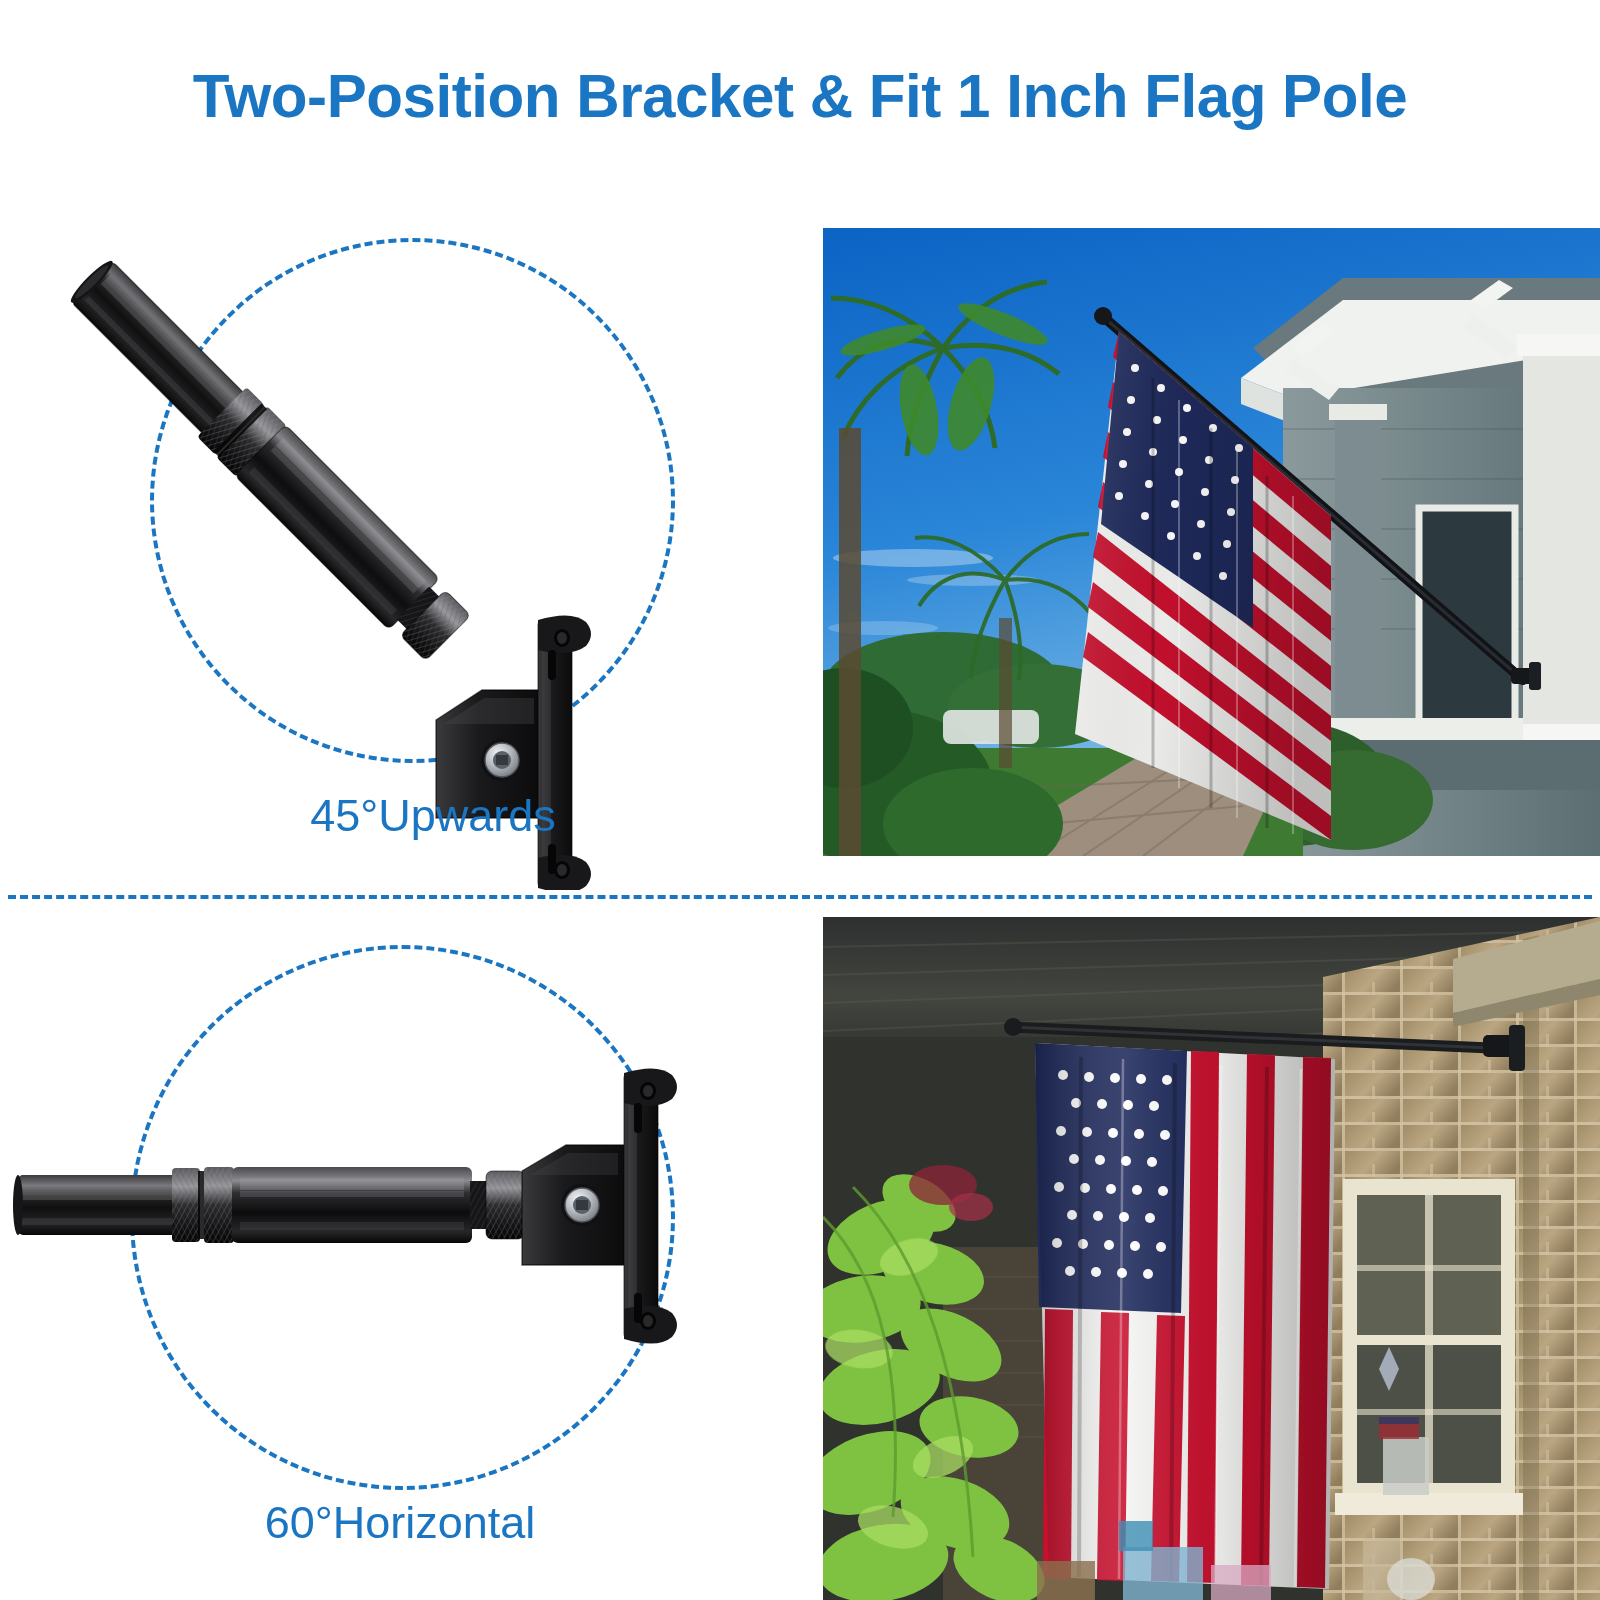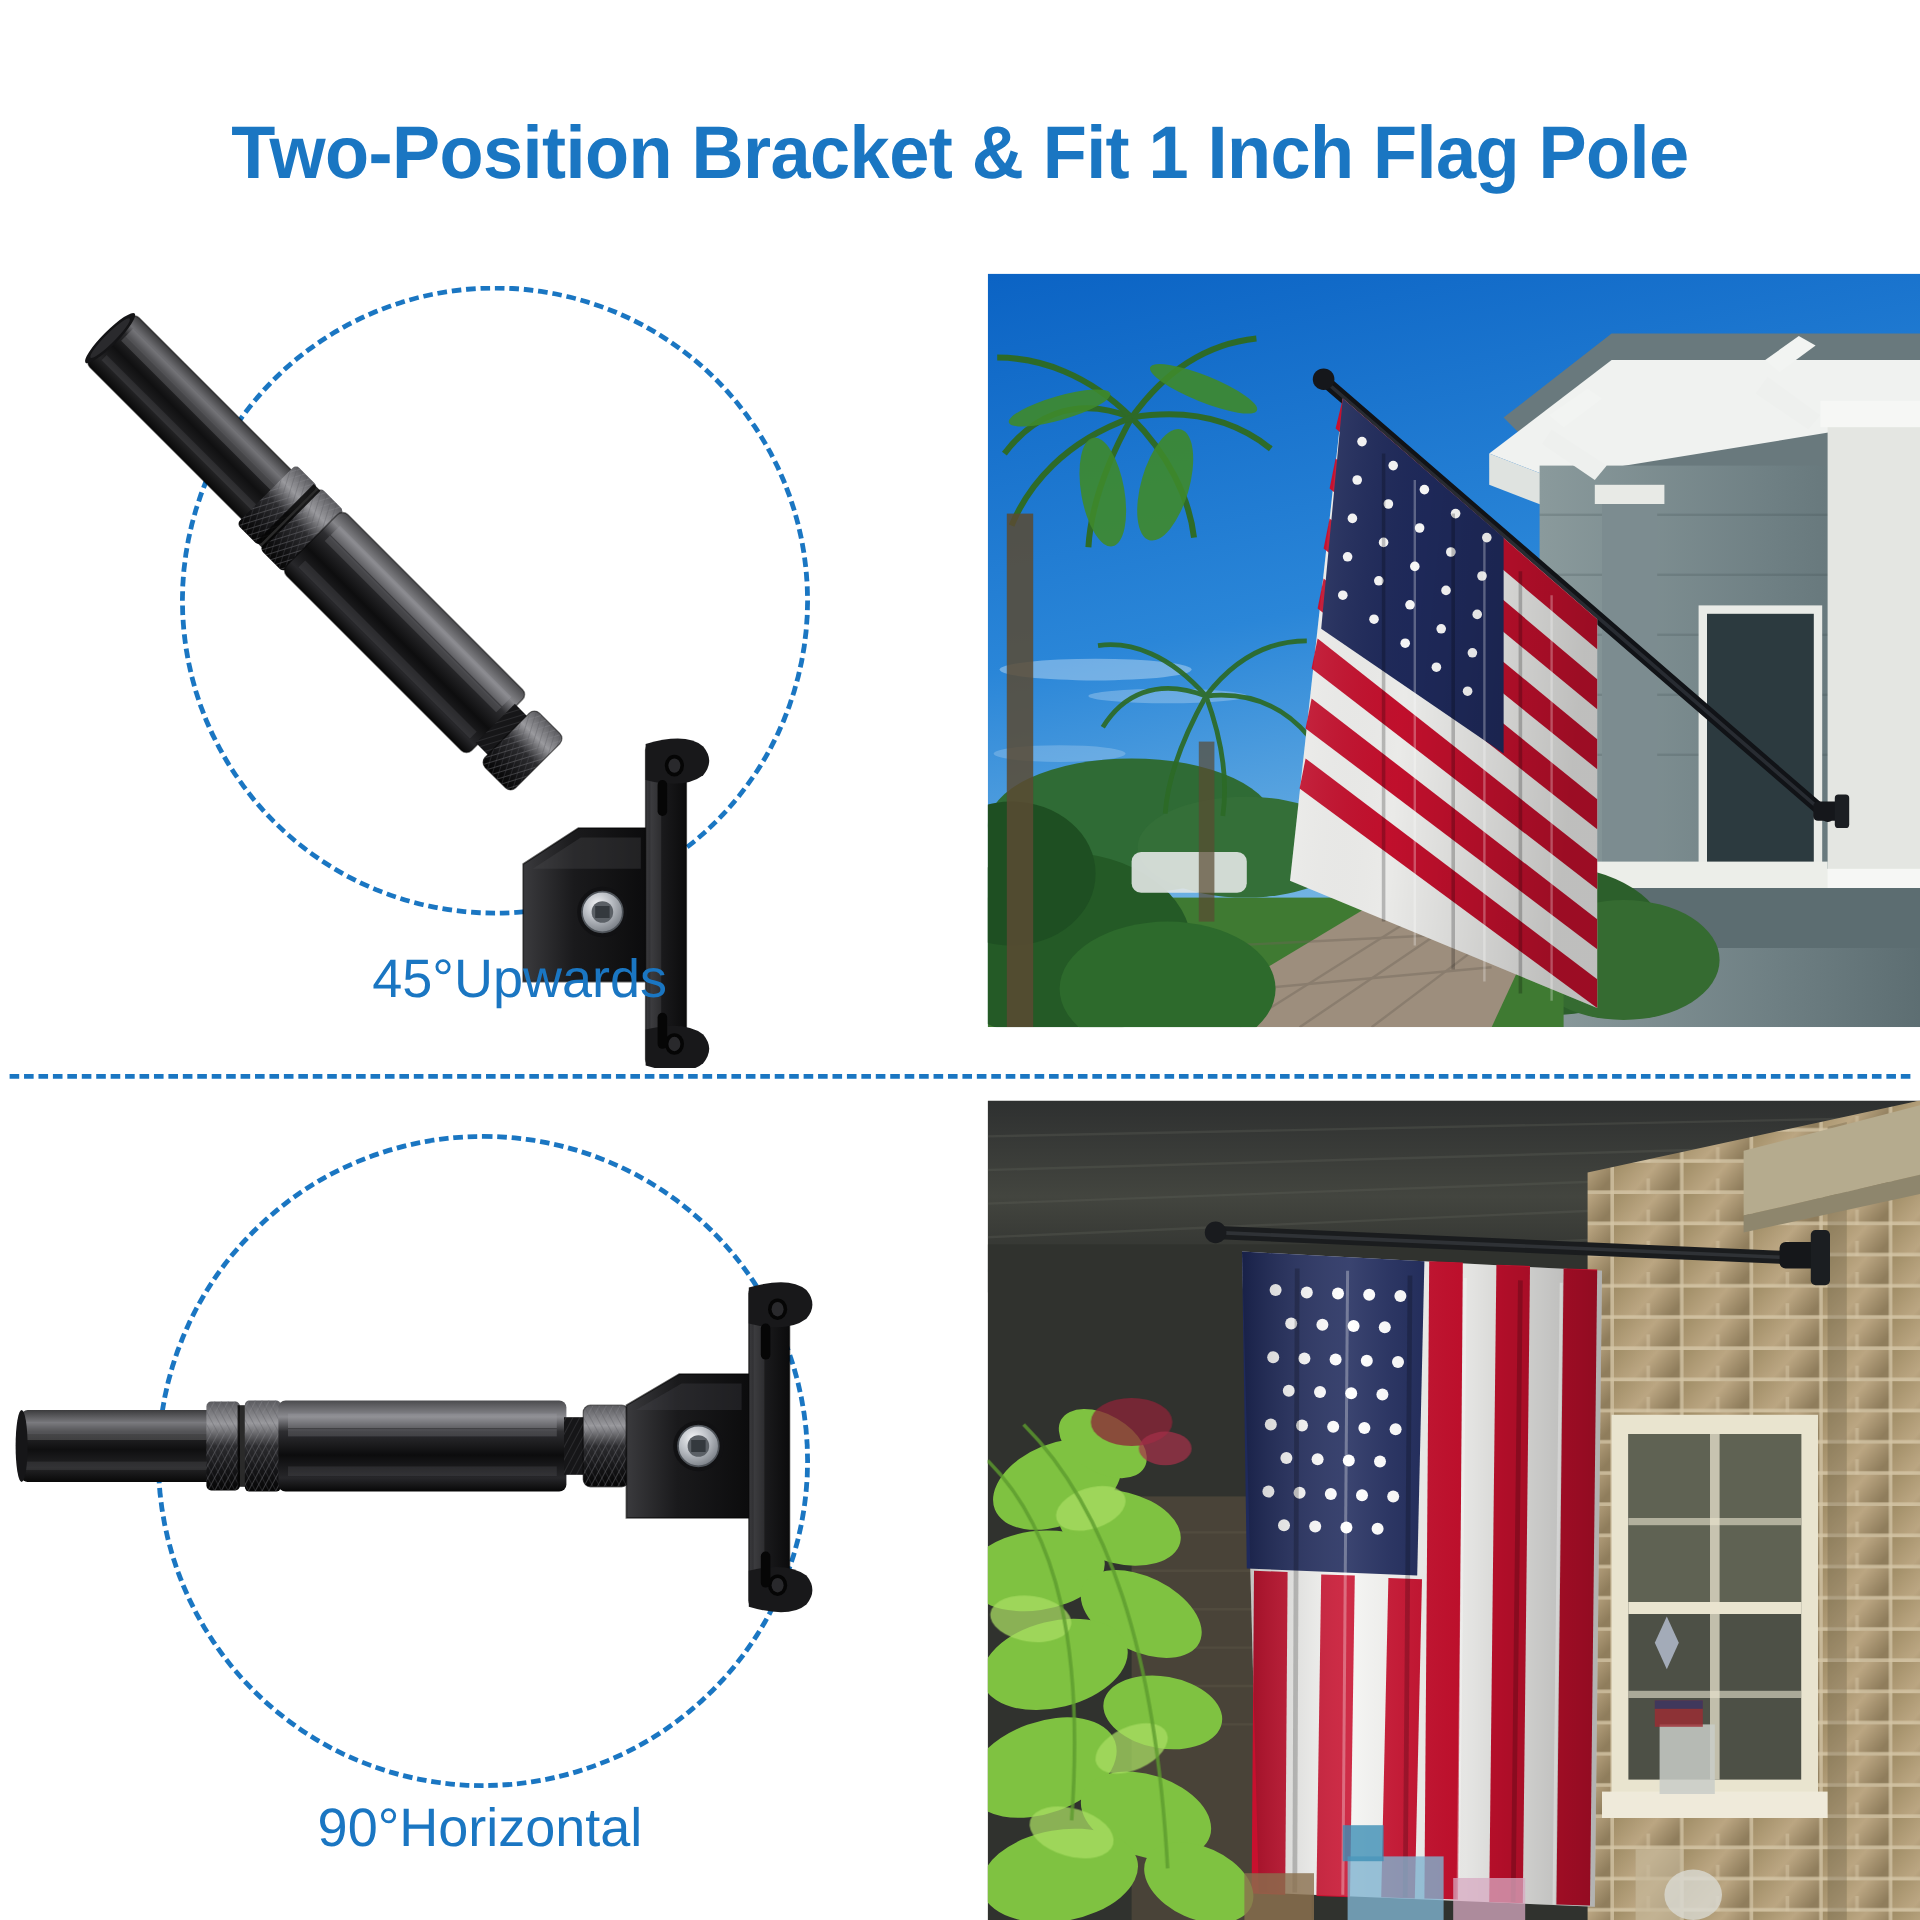--- a/index.html
+++ b/index.html
@@ -18,21 +18,20 @@
   
   #title-bar {
     position: absolute;
     top: 0;
     left: 0;
     width: 1600px;
     height: 190px;
     display: flex;
     align-items: center;
     justify-content: center;
-    margin-top: 32px;
   }
   #page-title {
     font-size: 62px;
     font-weight: bold;
     color: #1a76c2;
     letter-spacing: -0.5px;
     white-space: nowrap;
     transform: scaleX(0.97);
   }
 
@@ -341,21 +340,21 @@
 
         <path d="M624 134 q34 10 48 -2 q10 -12 0 -24 q-16 -12 -48 -4 Z" fill="#18181a"></path>
         <ellipse cx="648" cy="116" rx="8" ry="9" fill="#050505"></ellipse>
         <ellipse cx="648" cy="116" rx="5" ry="6" fill="#39393d" opacity="0.7"></ellipse>
 
         <rect x="634" y="-102" width="8" height="30" rx="4" fill="#060606"></rect>
         <rect x="634" y="88" width="8" height="30" rx="4" fill="#060606"></rect>
       </g>
     </svg>
 
-    <div class="caption" id="caption-bottom">90°Horizontal</div>
+    <div class="caption" id="caption-bottom">60°Horizontal</div>
   </div>
 </div>
 
 <div class="photo" id="photo-top">
   <svg viewBox="0 0 777 628" preserveAspectRatio="none" xmlns="http://www.w3.org/2000/svg">
     <defs>
       <linearGradient id="skyT" x1="0" y1="0" x2="0.25" y2="1">
         <stop offset="0" stop-color="#0b63c4"></stop>
         <stop offset="0.5" stop-color="#2a86d8"></stop>
         <stop offset="1" stop-color="#8dc5e8"></stop>

